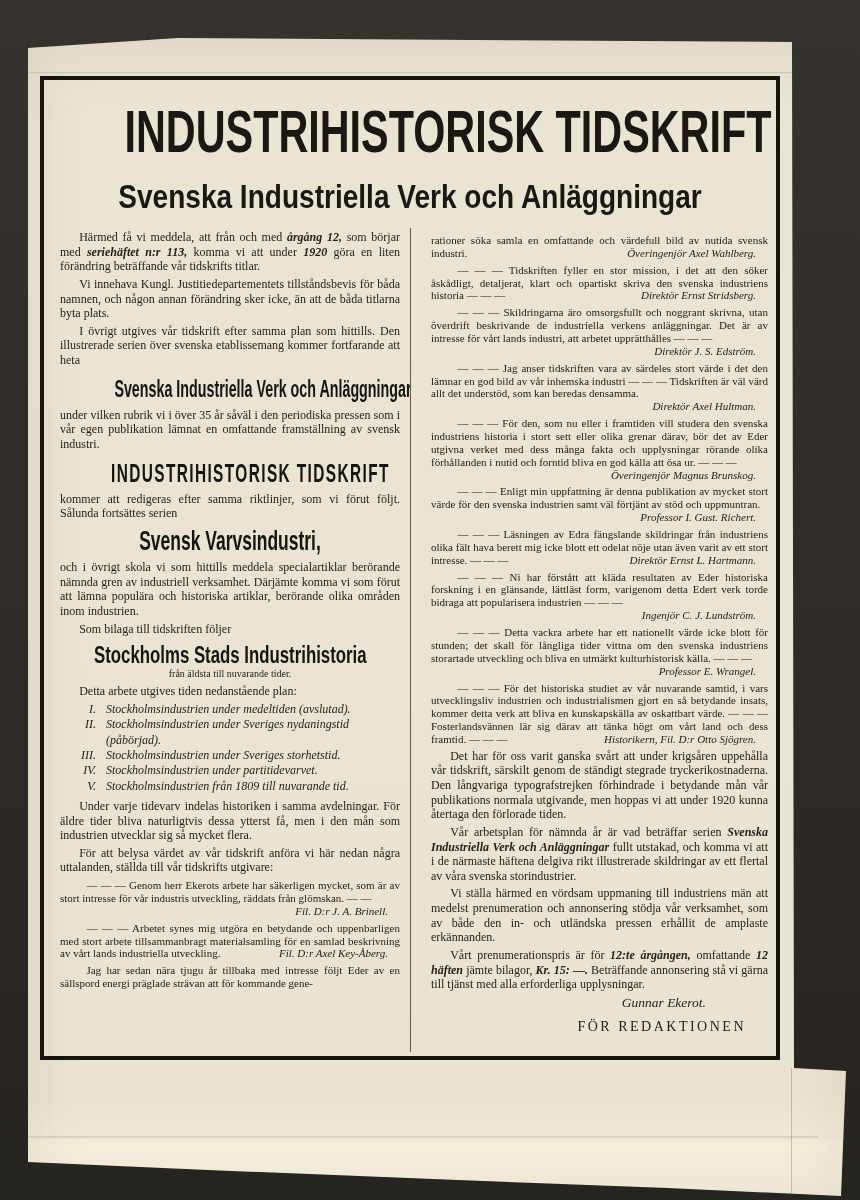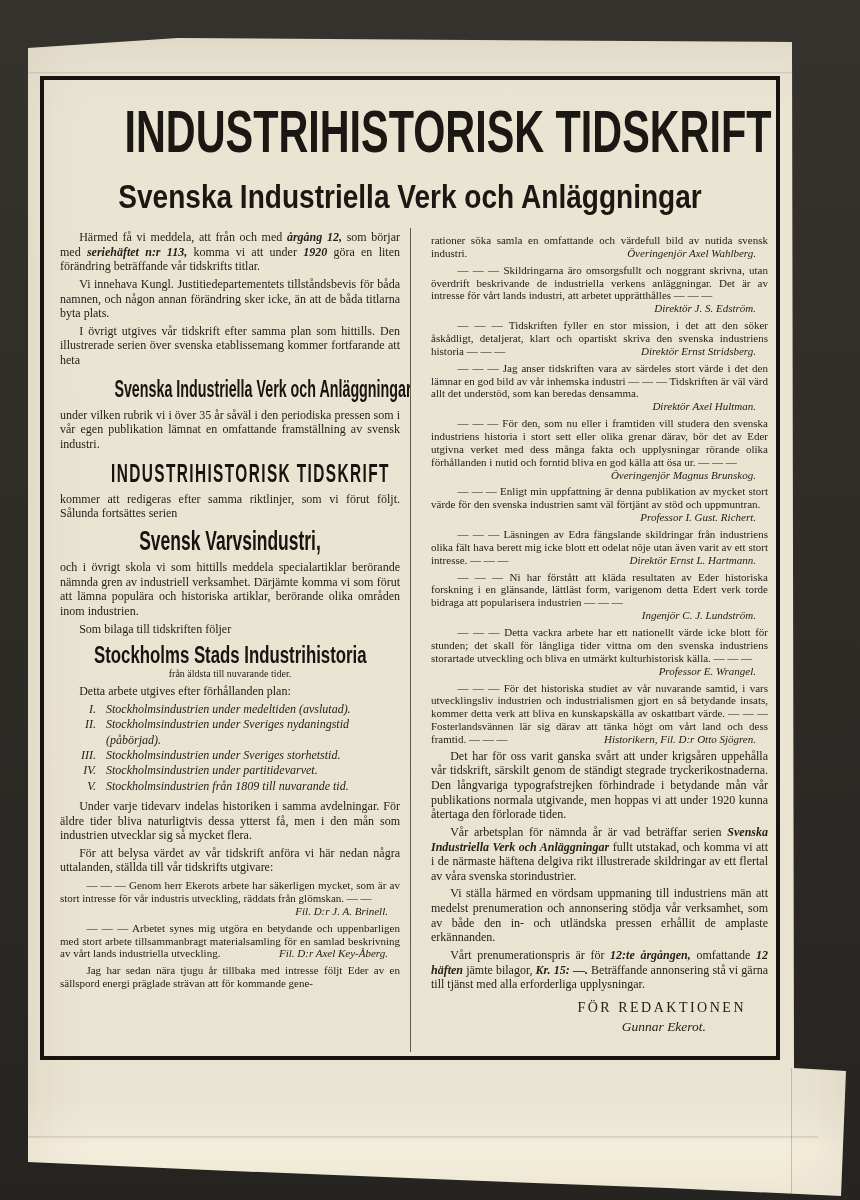--- a/index.html
+++ b/index.html
@@ -81,21 +81,21 @@
           <div class="blk body"><span>I övrigt utgives vår tidskrift efter samma plan som hittills.  Den illustrerade serien över svenska etablissemang kommer fortfarande att heta</span></div>
           <div class="blk h-display h-lg">Svenska Industriella Verk och Anläggningar,</div>
           <div class="blk body noindent"><span>under vilken rubrik vi i över 35 år såväl i den periodiska pressen som i vår egen publikation lämnat en omfattande framställning av svensk industri.</span></div>
           <div class="blk h-display h-caps">INDUSTRIHISTORISK TIDSKRIFT</div>
           <div class="blk body noindent"><span>kommer att redigeras efter samma riktlinjer, som vi förut följt.  Sålunda fortsättes serien</span></div>
           <div class="blk h-display h-lg2">Svensk Varvsindustri,</div>
           <div class="blk body noindent"><span>och i övrigt skola vi som hittills meddela specialartiklar berörande nämnda gren av industriell verksamhet.  Därjämte komma vi som förut att lämna populära och historiska artiklar, berörande olika områden inom industrien.</span></div>
           <div class="blk body"><span>Som bilaga till tidskriften följer</span></div>
           <div class="blk h-display h-md">Stockholms Stads Industrihistoria</div>
           <div class="blk center"><span>från äldsta till nuvarande tider.</span></div>
-          <div class="blk body"><span>Detta arbete utgives efter förhållanden plan:</span></div>
+          <div class="blk body"><span>Detta arbete utgives tiden nedanstående plan:</span></div>
           <div class="blk plan-list">
             <div class="plan-item">
               <span class="plan-num">I.</span>
               <span class="plan-text">Stockholmsindustrien under medeltiden (avslutad).</span>
             </div>
             <div class="plan-item">
               <span class="plan-num">II.</span>
               <span class="plan-text">Stockholmsindustrien under Sveriges nydaningstid (påbörjad).</span>
             </div>
             <div class="plan-item">
@@ -112,31 +112,31 @@
             </div>
           </div>
           <div class="blk body"><span>Under varje tidevarv indelas historiken i samma avdelningar.  För äldre tider bliva naturligtvis dessa ytterst få, men i den mån som industrien utvecklar sig så mycket flera.</span></div>
           <div class="blk body"><span>För att belysa värdet av vår tidskrift anföra vi här nedan några uttalanden, ställda till vår tidskrifts utgivare:</span></div>
           <div class="blk quote"><span>— — — Genom herr Ekerots arbete har säkerligen mycket, som är av stort intresse för vår industris utveckling, räddats från glömskan. — —</span><span class="attr">Fil. D:r J. A. Brinell.</span></div>
           <div class="blk quote"><span>— — — Arbetet synes mig utgöra en betydande och uppenbarligen med stort arbete tillsammanbragt materialsamling för en samlad beskrivning av vårt lands industriella utveckling.</span><span class="attr">Fil. D:r Axel Key-Åberg.</span></div>
           <div class="blk quote"><span>Jag har sedan nära tjugu år tillbaka med intresse följt Eder av en sällspord energi präglade strävan att för kommande gene-</span></div>
         </div>
       <div class="col col-right">
           <div class="blk quote cont"><span>rationer söka samla en omfattande och värdefull bild av nutida svensk industri.</span><span class="attr">Överingenjör Axel Wahlberg.</span></div>
+          <div class="blk quote"><span>— — — Tidskriften fyller en stor mission, i det att den söker åskådligt, detaljerat, klart och opartiskt skriva den svenska industriens historia — — —</span><span class="attr">Direktör Ernst Stridsberg.</span></div>
           <div class="blk quote"><span>— — — Skildringarna äro omsorgsfullt och noggrant skrivna, utan överdrift beskrivande de industriella verkens anläggningar.  Det är av intresse för vårt lands industri, att arbetet upprätthålles — — —</span><span class="attr">Direktör J. S. Edström.</span></div>
-          <div class="blk quote"><span>— — — Tidskriften fyller en stor mission, i det att den söker åskådligt, detaljerat, klart och opartiskt skriva den svenska industriens historia — — —</span><span class="attr">Direktör Ernst Stridsberg.</span></div>
           <div class="blk quote"><span>— — — Jag anser tidskriften vara av särdeles stort värde i det den lämnar en god bild av vår inhemska industri — — — Tidskriften är väl värd allt det understöd, som kan beredas densamma.</span><span class="attr">Direktör Axel Hultman.</span></div>
           <div class="blk quote"><span>— — — För den, som nu eller i framtiden vill studera den svenska industriens historia i stort sett eller olika grenar därav, bör det av Eder utgivna verket med dess många fakta och upplysningar rörande olika förhållanden i nutid och forntid bliva en god källa att ösa ur. — — —</span><span class="attr">Överingenjör Magnus Brunskog.</span></div>
           <div class="blk quote"><span>— — — Enligt min uppfattning är denna publikation av mycket stort värde för den svenska industrien samt väl förtjänt av stöd och uppmuntran.</span><span class="attr">Professor I. Gust. Richert.</span></div>
           <div class="blk quote"><span>— — — Läsningen av Edra fängslande skildringar från industriens olika fält hava berett mig icke blott ett odelat nöje utan även varit av ett stort intresse. — — —</span><span class="attr">Direktör Ernst L. Hartmann.</span></div>
           <div class="blk quote"><span>— — — Ni har förstått att kläda resultaten av Eder historiska forskning i en glänsande, lättläst form, varigenom detta Edert verk torde bidraga att popularisera industrien — — —</span><span class="attr">Ingenjör C. J. Lundström.</span></div>
           <div class="blk quote"><span>— — — Detta vackra arbete har ett nationellt värde icke blott för stunden; det skall för långliga tider vittna om den svenska industriens storartade utveckling och bliva en utmärkt kulturhistorisk källa. — — —</span><span class="attr">Professor E. Wrangel.</span></div>
           <div class="blk quote"><span>— — — För det historiska studiet av vår nuvarande samtid, i vars utvecklingsliv industrien och industrialismen gjort en så betydande insats, kommer detta verk att bliva en kunskapskälla av oskattbart värde. — — — Fosterlandsvännen lär sig därav att tänka högt om vårt land och dess framtid. — — —</span><span class="attr">Historikern, Fil. D:r Otto Sjögren.</span></div>
           <div class="blk body"><span>Det har för oss varit ganska svårt att under krigsåren uppehålla vår tidskrift, särskilt genom de ständigt stegrade tryckerikostnaderna.  Den långvariga typografstrejken förhindrade i betydande mån vår publikations normala utgivande, men hoppas vi att under 1920 kunna återtaga den förlorade tiden.</span></div>
           <div class="blk body"><span>Vår arbetsplan för nämnda år är vad beträffar serien </span><span class="bi">Svenska Industriella Verk och Anläggningar</span><span> fullt utstakad, och komma vi att i de närmaste häftena delgiva rikt illustrerade skildringar av ett flertal av våra svenska storindustrier.</span></div>
           <div class="blk body"><span>Vi ställa härmed en vördsam uppmaning till industriens män att medelst prenumeration och annonsering stödja vår verksamhet, som av både den in- och utländska pressen erhållit de amplaste erkännanden.</span></div>
           <div class="blk body"><span>Vårt prenumerationspris är för </span><span class="bi">12:te årgången,</span><span> omfattande </span><span class="bi">12 häften</span><span> jämte bilagor, </span><span class="bi">Kr. 15: —.</span><span>  Beträffande annonsering stå vi gärna till tjänst med alla erforderliga upplysningar.</span></div>
+          <div class="blk signoff-2"><span>Gunnar Ekerot.</span></div>
           <div class="blk signoff-1"><span>FÖR REDAKTIONEN</span></div>
-          <div class="blk signoff-2"><span>Gunnar Ekerot.</span></div>
         </div>
     </div>
   </div>
 </div>
 
 </body></html>

